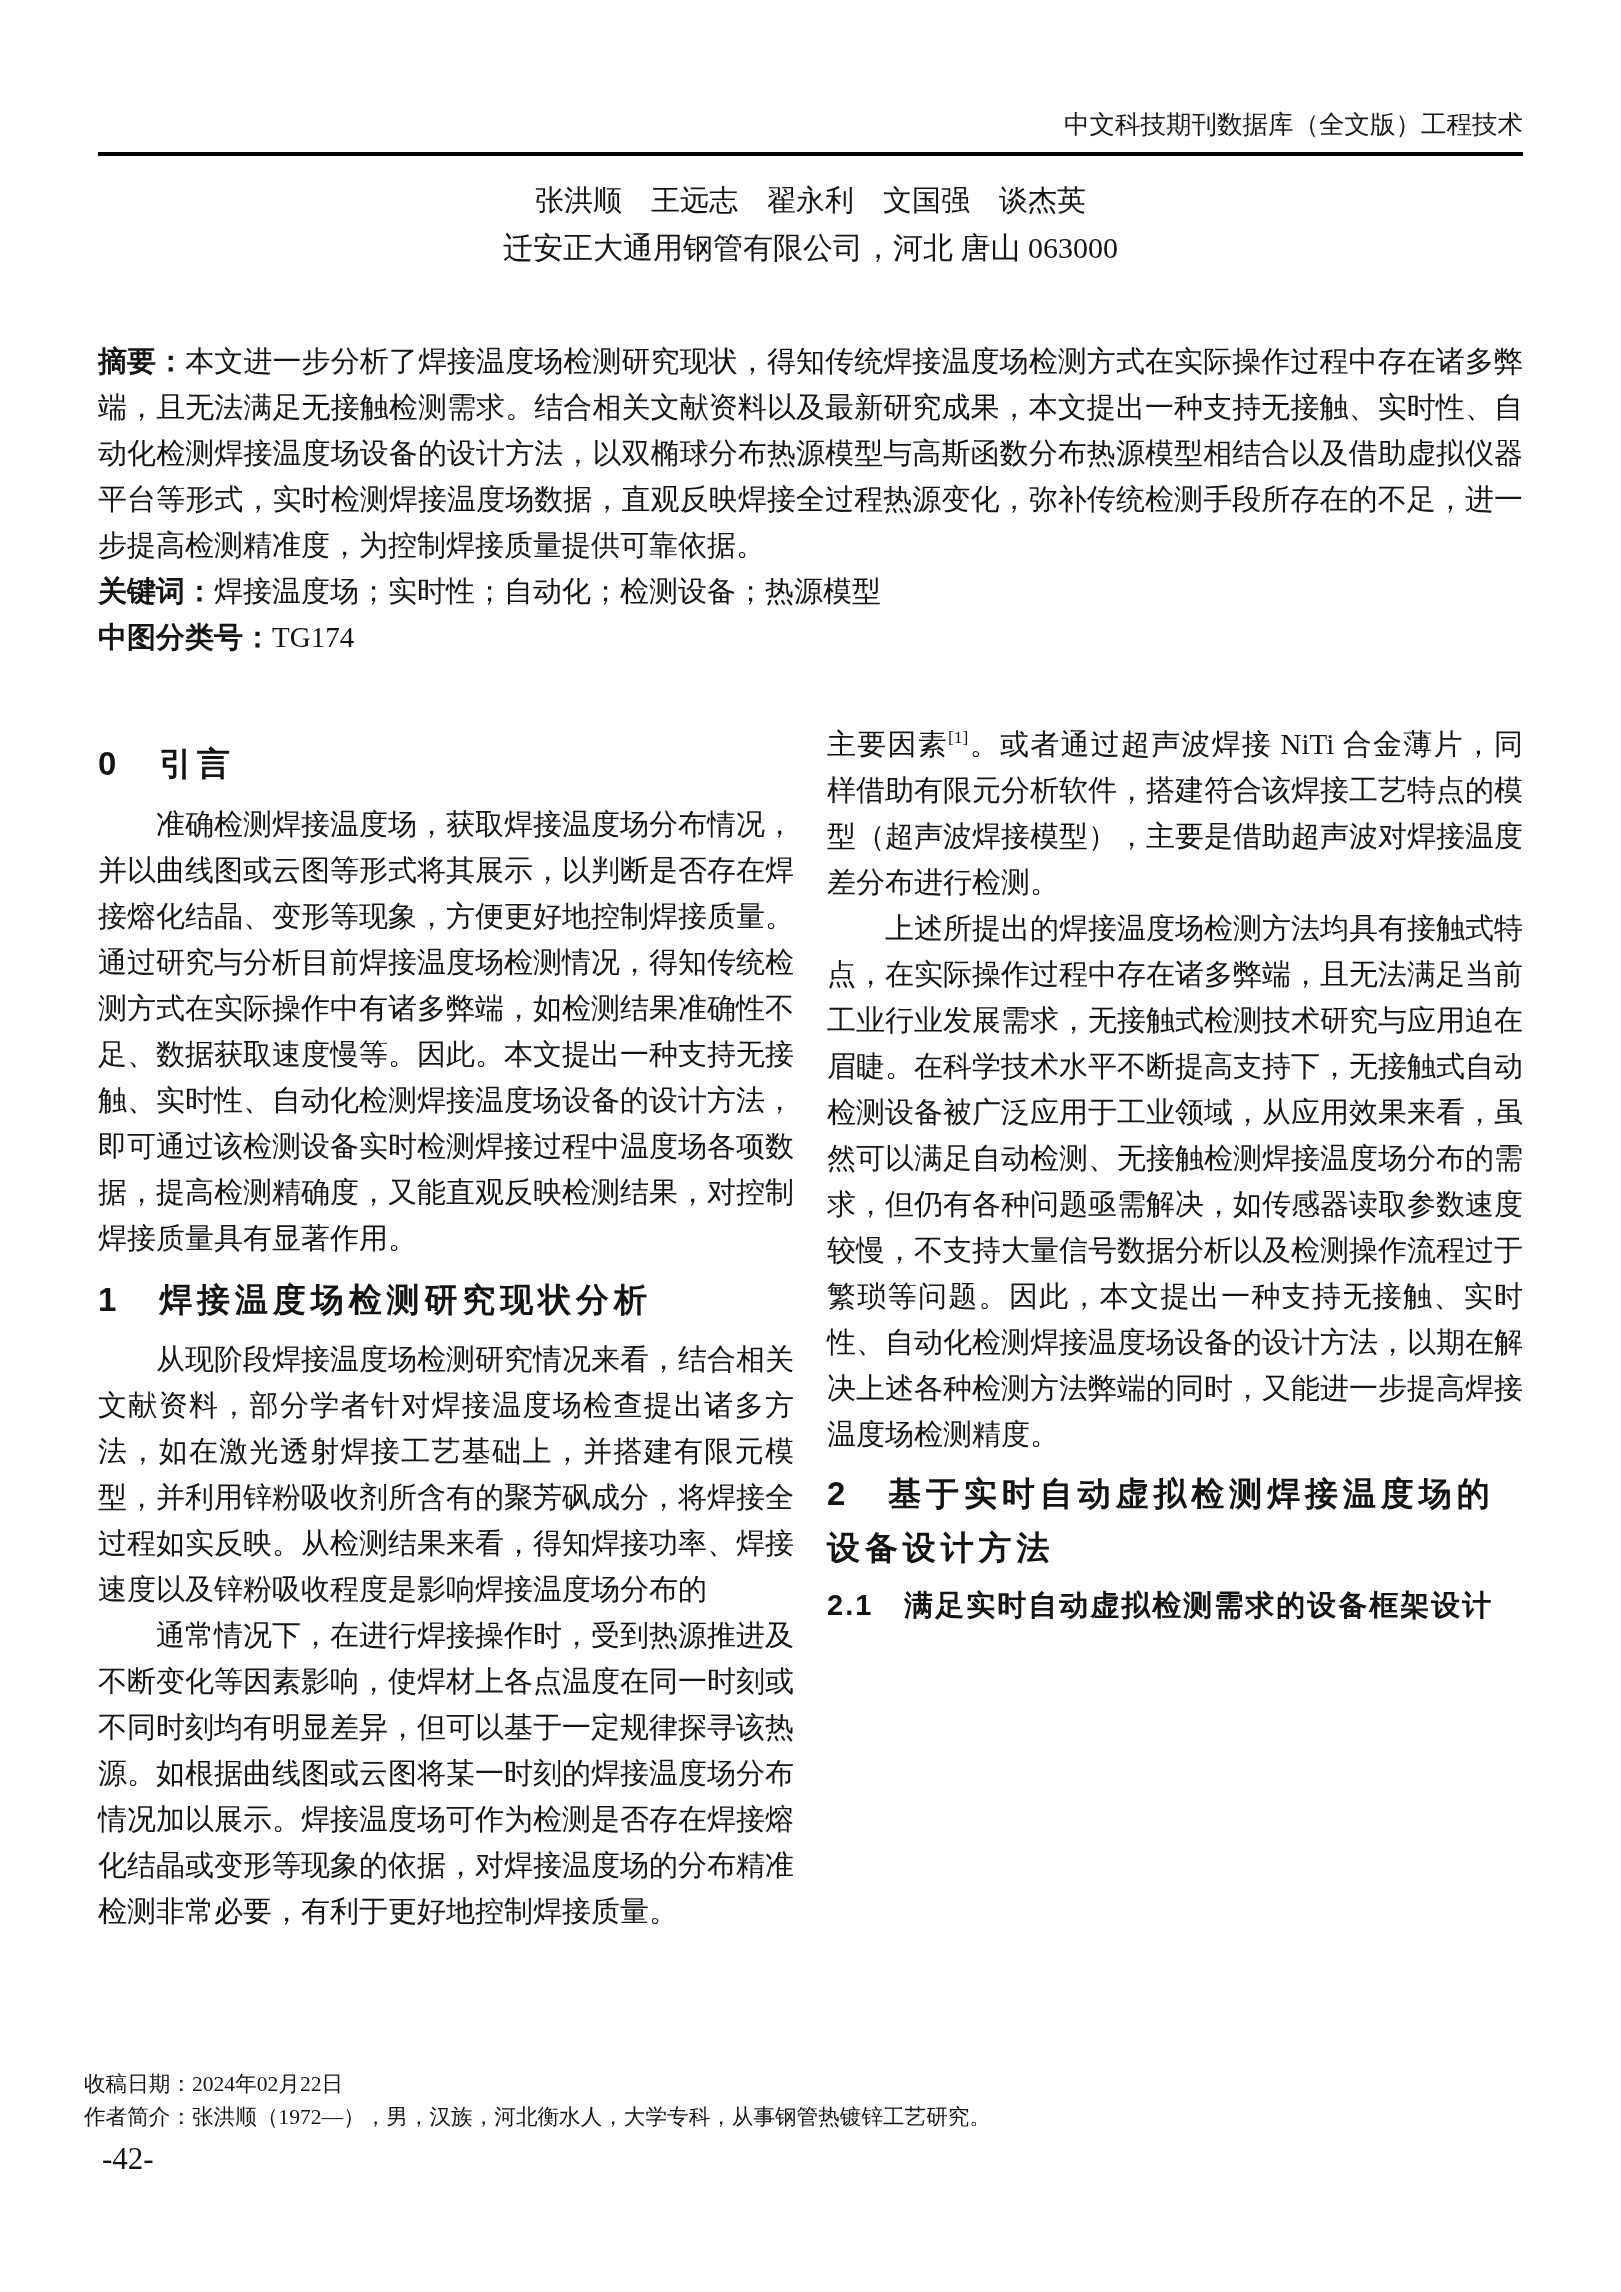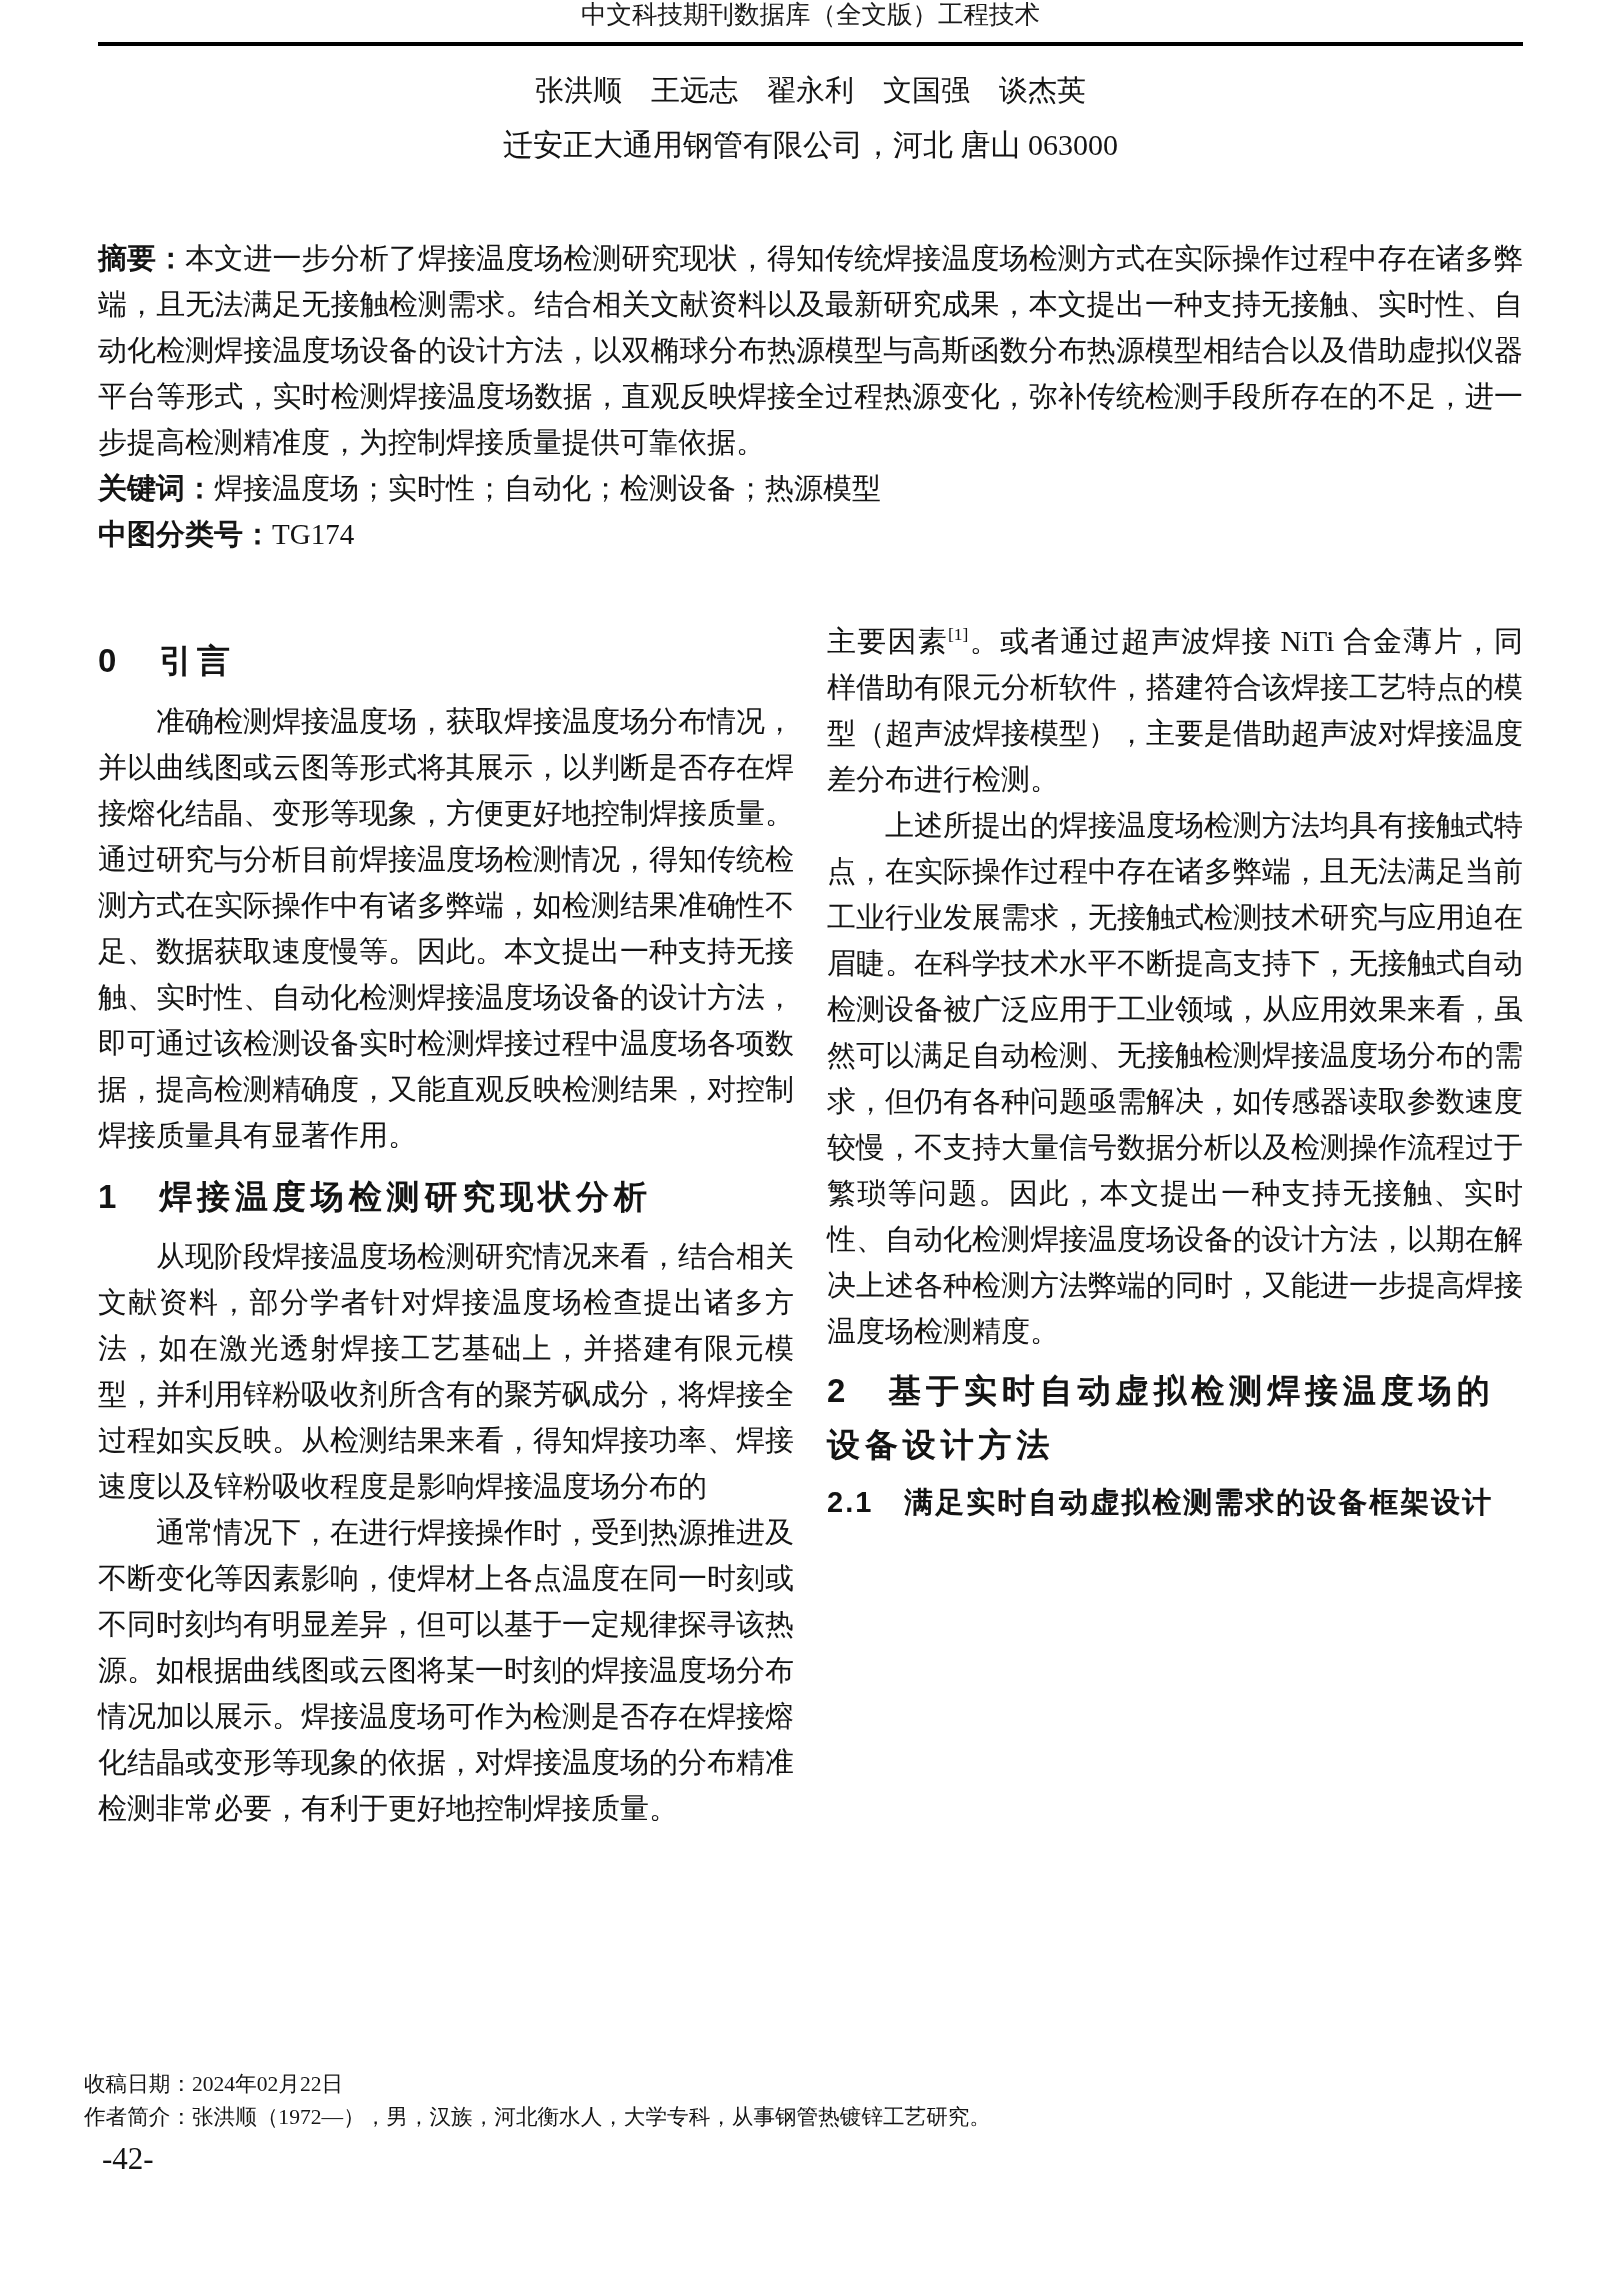--- a/index.html
+++ b/index.html
@@ -9,21 +9,22 @@
     height: 2293px;
     margin: 0 auto;
     background: #ffffff;
     color: #141414;
     font-family: "Liberation Serif", "DejaVu Serif", serif;
     overflow: hidden;
   }
   .content { padding: 0 98px; }
 
   .journal-header {
-    text-align: center;
+    margin-top: 110px;
+    text-align: right;
     font-size: 25.5px;
     line-height: 29px;
     color: #1a1a1a;
   }
   .header-rule {
     height: 3.9px;
     background: #000;
     margin-top: 12.7px;
   }
 
@@ -36,21 +37,21 @@
     line-height: 61px;
     letter-spacing: 2px;
   }
   .authors-line {
     margin-top: 25.5px;
     text-align: center;
     font-size: 29px;
     line-height: 39px;
   }
   .affiliation-line {
-    margin-top: 15px;
+    margin-top: 8px;
     text-align: center;
     font-size: 30px;
     line-height: 39px;
   }
 
   .front-matter {
     margin-top: 71px;
     font-size: 29px;
     line-height: 46px;
     text-align: justify;

